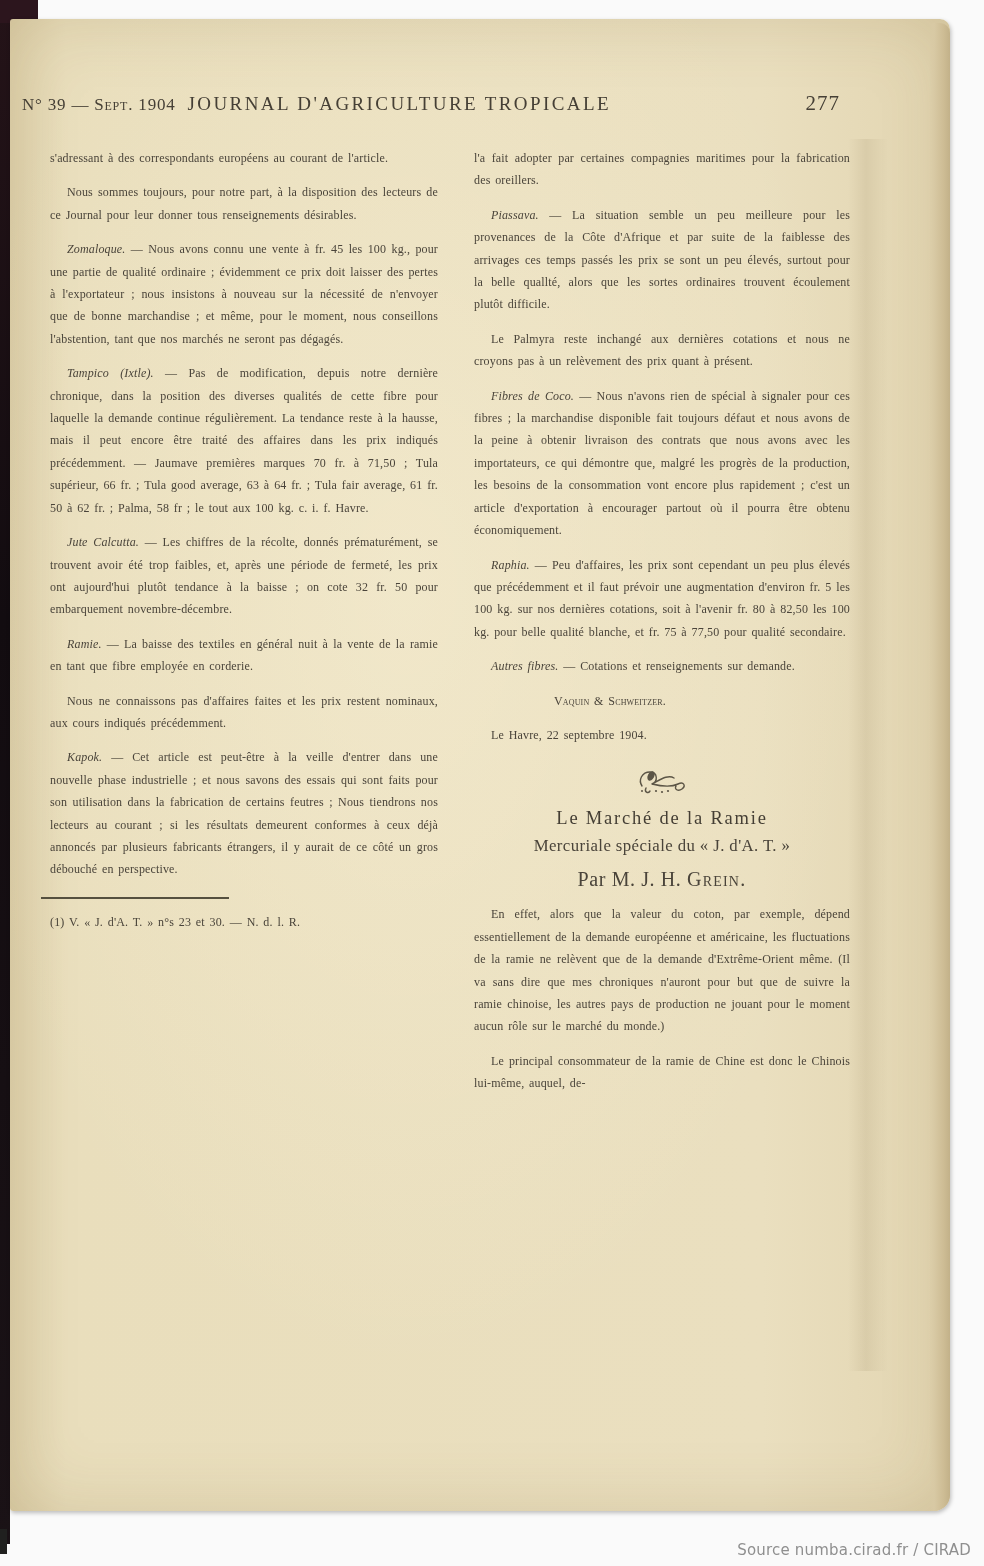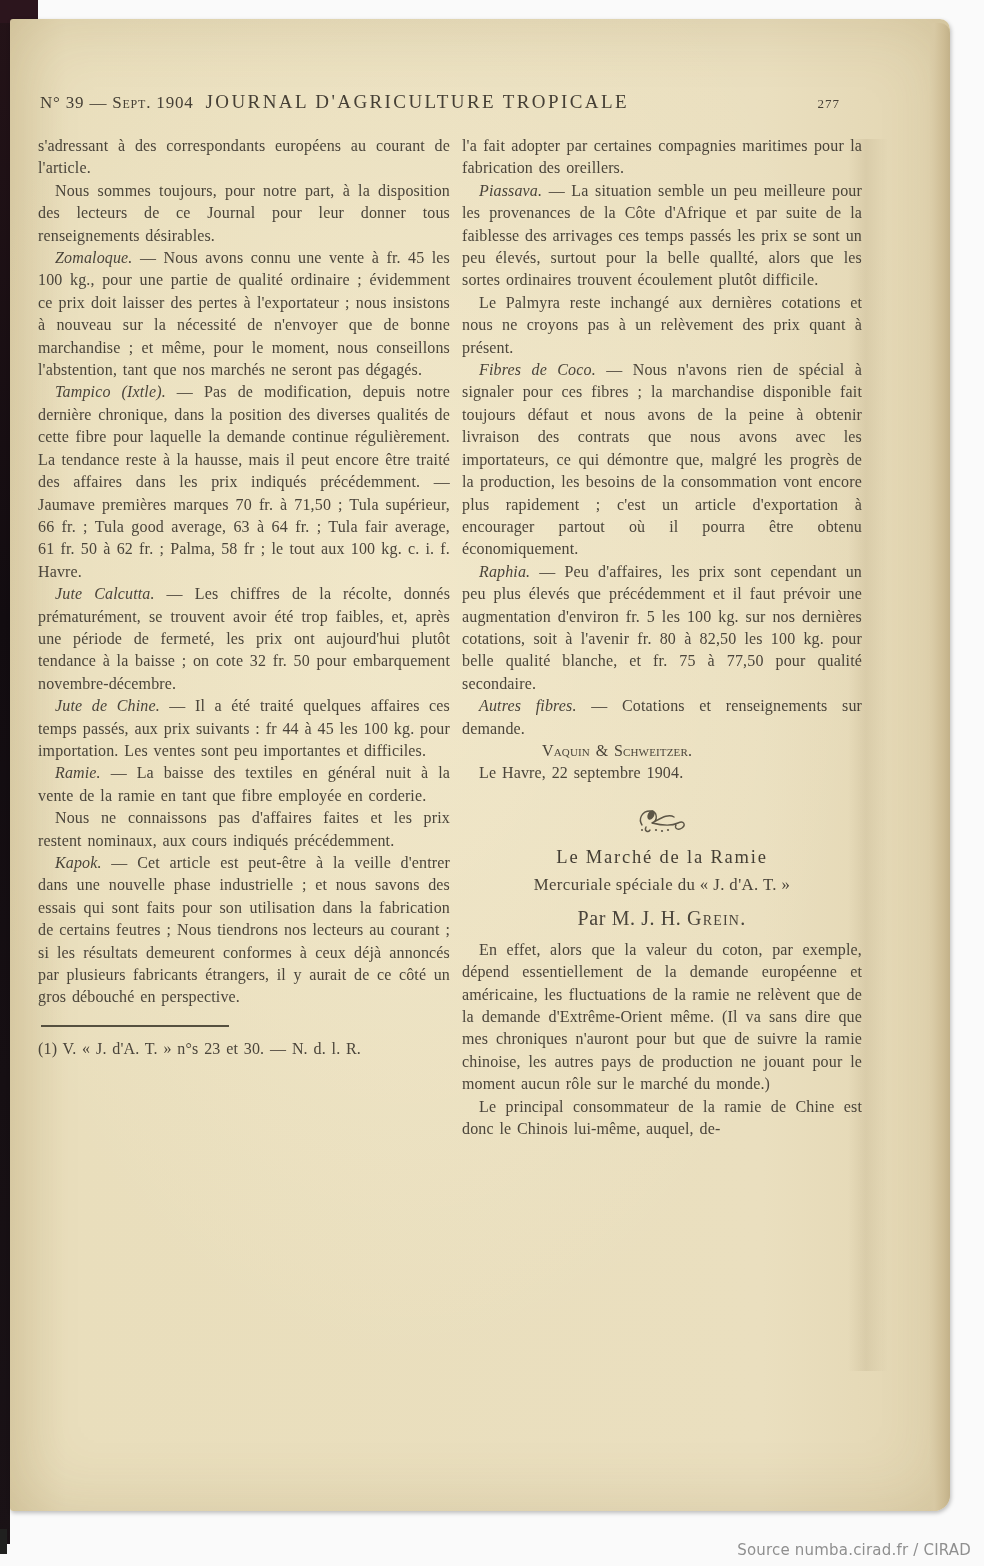--- a/index.html
+++ b/index.html
@@ -39,39 +39,39 @@
     position: absolute; right: 0; top: 4px; bottom: 0;
     width: 21px;
     background: linear-gradient(to right, rgba(201,180,137,0) 0%, #d8c9a4 25%, #cdbc94 70%, #c2b189 100%);
     border-radius: 0 10px 16px 0;
   }
   .page-shade-right {
     position: absolute; top: 120px; bottom: 140px; left: 838px; width: 40px;
     background: linear-gradient(to right, rgba(0,0,0,0), rgba(92,70,30,0.09) 45%, rgba(0,0,0,0));
   }
   .header {
-    position: absolute; top: 72px; left: 30px; right: 110px;
+    position: absolute; top: 72px; left: 12px; right: 110px;
     display: flex; align-items: baseline;
     white-space: nowrap;
     color: #453f35;
   }
   .header .issue { font-size: 17px; letter-spacing: 0.8px; }
   .header .issue .sc { font-variant: small-caps; }
   .header .journal-title {
     font-size: 19px; letter-spacing: 2.4px; margin-left: 12px; font-weight: 500;
   }
-  .header .pagenum { margin-left: auto; font-size: 13px; letter-spacing: 1px; }
+  .header .pagenum { margin-left: auto; font-size: 21px; letter-spacing: 1px; }
 
   .col { position: absolute; top: 116px; }
   .col-left  { left: 28px;  width: 412px; }
   .col-right { left: 452px; width: 400px; }
 
   p.para {
-    margin: 0;
-    font-size: 16px;
+    margin: 12px;
+    font-size: 12px;
     line-height: 22.4px;
     text-align: justify;
     letter-spacing: 0.15px;
     word-spacing: 1.6px;
   }
   p.ind { text-indent: 17px; }
   .lead { font-style: italic; }
 
   .footnote-rule {
     width: 188px; height: 2px;
@@ -132,21 +132,20 @@
     <span class="journal-title">JOURNAL D'AGRICULTURE TROPICALE</span>
     <span class="pagenum">277</span>
   </div>
 
   <div class="col col-left">
     <p class="para"><span>s'adressant à des correspondants européens au courant de l'article.</span></p>
     <p class="para ind"><span>Nous sommes toujours, pour notre part, à la disposition des lecteurs de ce Journal pour leur donner tous renseignements désirables.</span></p>
     <p class="para ind"><span class="lead">Zomaloque.</span><span> — Nous avons connu une vente à fr. 45 les 100 kg., pour une partie de qualité ordinaire ; évidemment ce prix doit laisser des pertes à l'exportateur ; nous insistons à nouveau sur la nécessité de n'envoyer que de bonne marchandise ; et même, pour le moment, nous conseillons l'abstention, tant que nos marchés ne seront pas dégagés.</span></p>
     <p class="para ind"><span class="lead">Tampico (Ixtle).</span><span> — Pas de modification, depuis notre dernière chronique, dans la position des diverses qualités de cette fibre pour laquelle la demande continue régulièrement. La tendance reste à la hausse, mais il peut encore être traité des affaires dans les prix indiqués précédemment. — Jaumave premières marques 70 fr. à 71,50 ; Tula supérieur, 66 fr. ; Tula good average, 63 à 64 fr. ; Tula fair average, 61 fr. 50 à 62 fr. ; Palma, 58 fr ; le tout aux 100 kg. c. i. f. Havre.</span></p>
     <p class="para ind"><span class="lead">Jute Calcutta.</span><span> — Les chiffres de la récolte, donnés prématurément, se trouvent avoir été trop faibles, et, après une période de fermeté, les prix ont aujourd'hui plutôt tendance à la baisse ; on cote 32 fr. 50 pour embarquement novembre-décembre.</span></p>
-    <p class="para ind"><span class="lead">Jute de Chine.</span><span> — Il a été traité quelques affaires ces temps passés, aux prix suivants : fr 44 à 45 les 100 kg. pour importation. Les ventes sont peu importantes et difficiles.</span></p>
     <p class="para ind"><span class="lead">Ramie.</span><span> — La baisse des textiles en général nuit à la vente de la ramie en tant que fibre employée en corderie.</span></p>
     <p class="para ind"><span>Nous ne connaissons pas d'affaires faites et les prix restent nominaux, aux cours indiqués précédemment.</span></p>
     <p class="para ind"><span class="lead">Kapok.</span><span> — Cet article est peut-être à la veille d'entrer dans une nouvelle phase industrielle ; et nous savons des essais qui sont faits pour son utilisation dans la fabrication de certains feutres ; Nous tiendrons nos lecteurs au courant ; si les résultats demeurent conformes à ceux déjà annoncés par plusieurs fabricants étrangers, il y aurait de ce côté un gros débouché en perspective.</span></p>
     <div class="footnote-rule"></div>
     <p class="para footnote"><span>(1) V. « J. d'A. T. » n°s 23 et 30. — N. d. l. R.</span></p>
   </div>
 
   <div class="col col-right">
     <p class="para"><span>l'a fait adopter par certaines compagnies maritimes pour la fabrication des oreillers.</span></p>
     <p class="para ind"><span class="lead">Piassava.</span><span> — La situation semble un peu meilleure pour les provenances de la Côte d'Afrique et par suite de la faiblesse des arrivages ces temps passés les prix se sont un peu élevés, surtout pour la belle quallté, alors que les sortes ordinaires trouvent écoulement plutôt difficile.</span></p>

